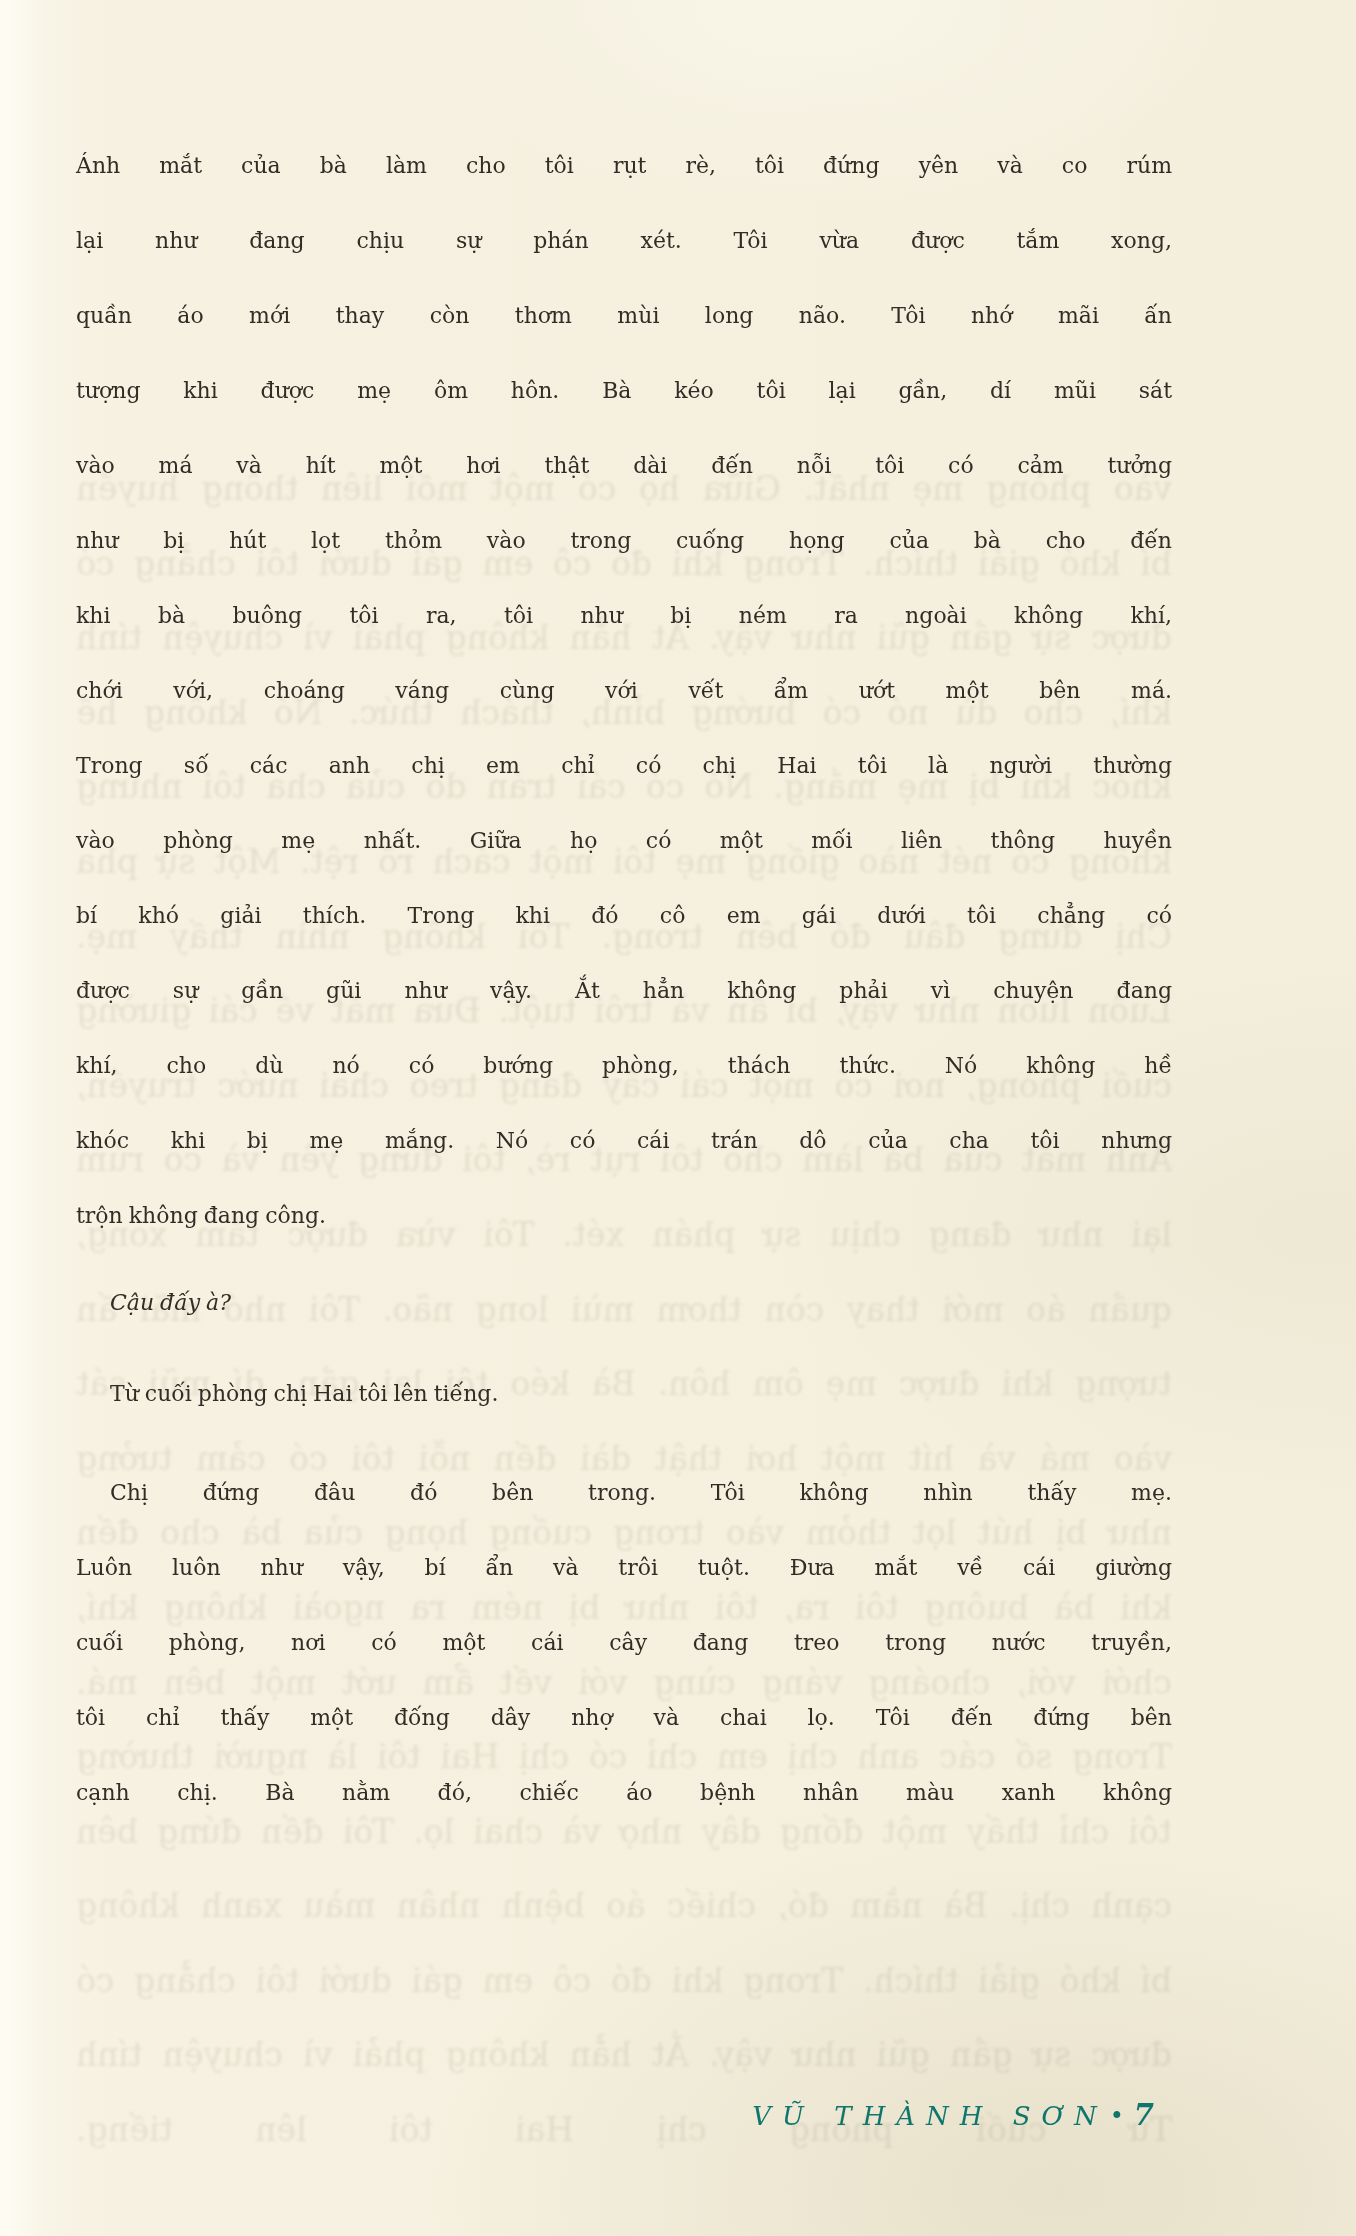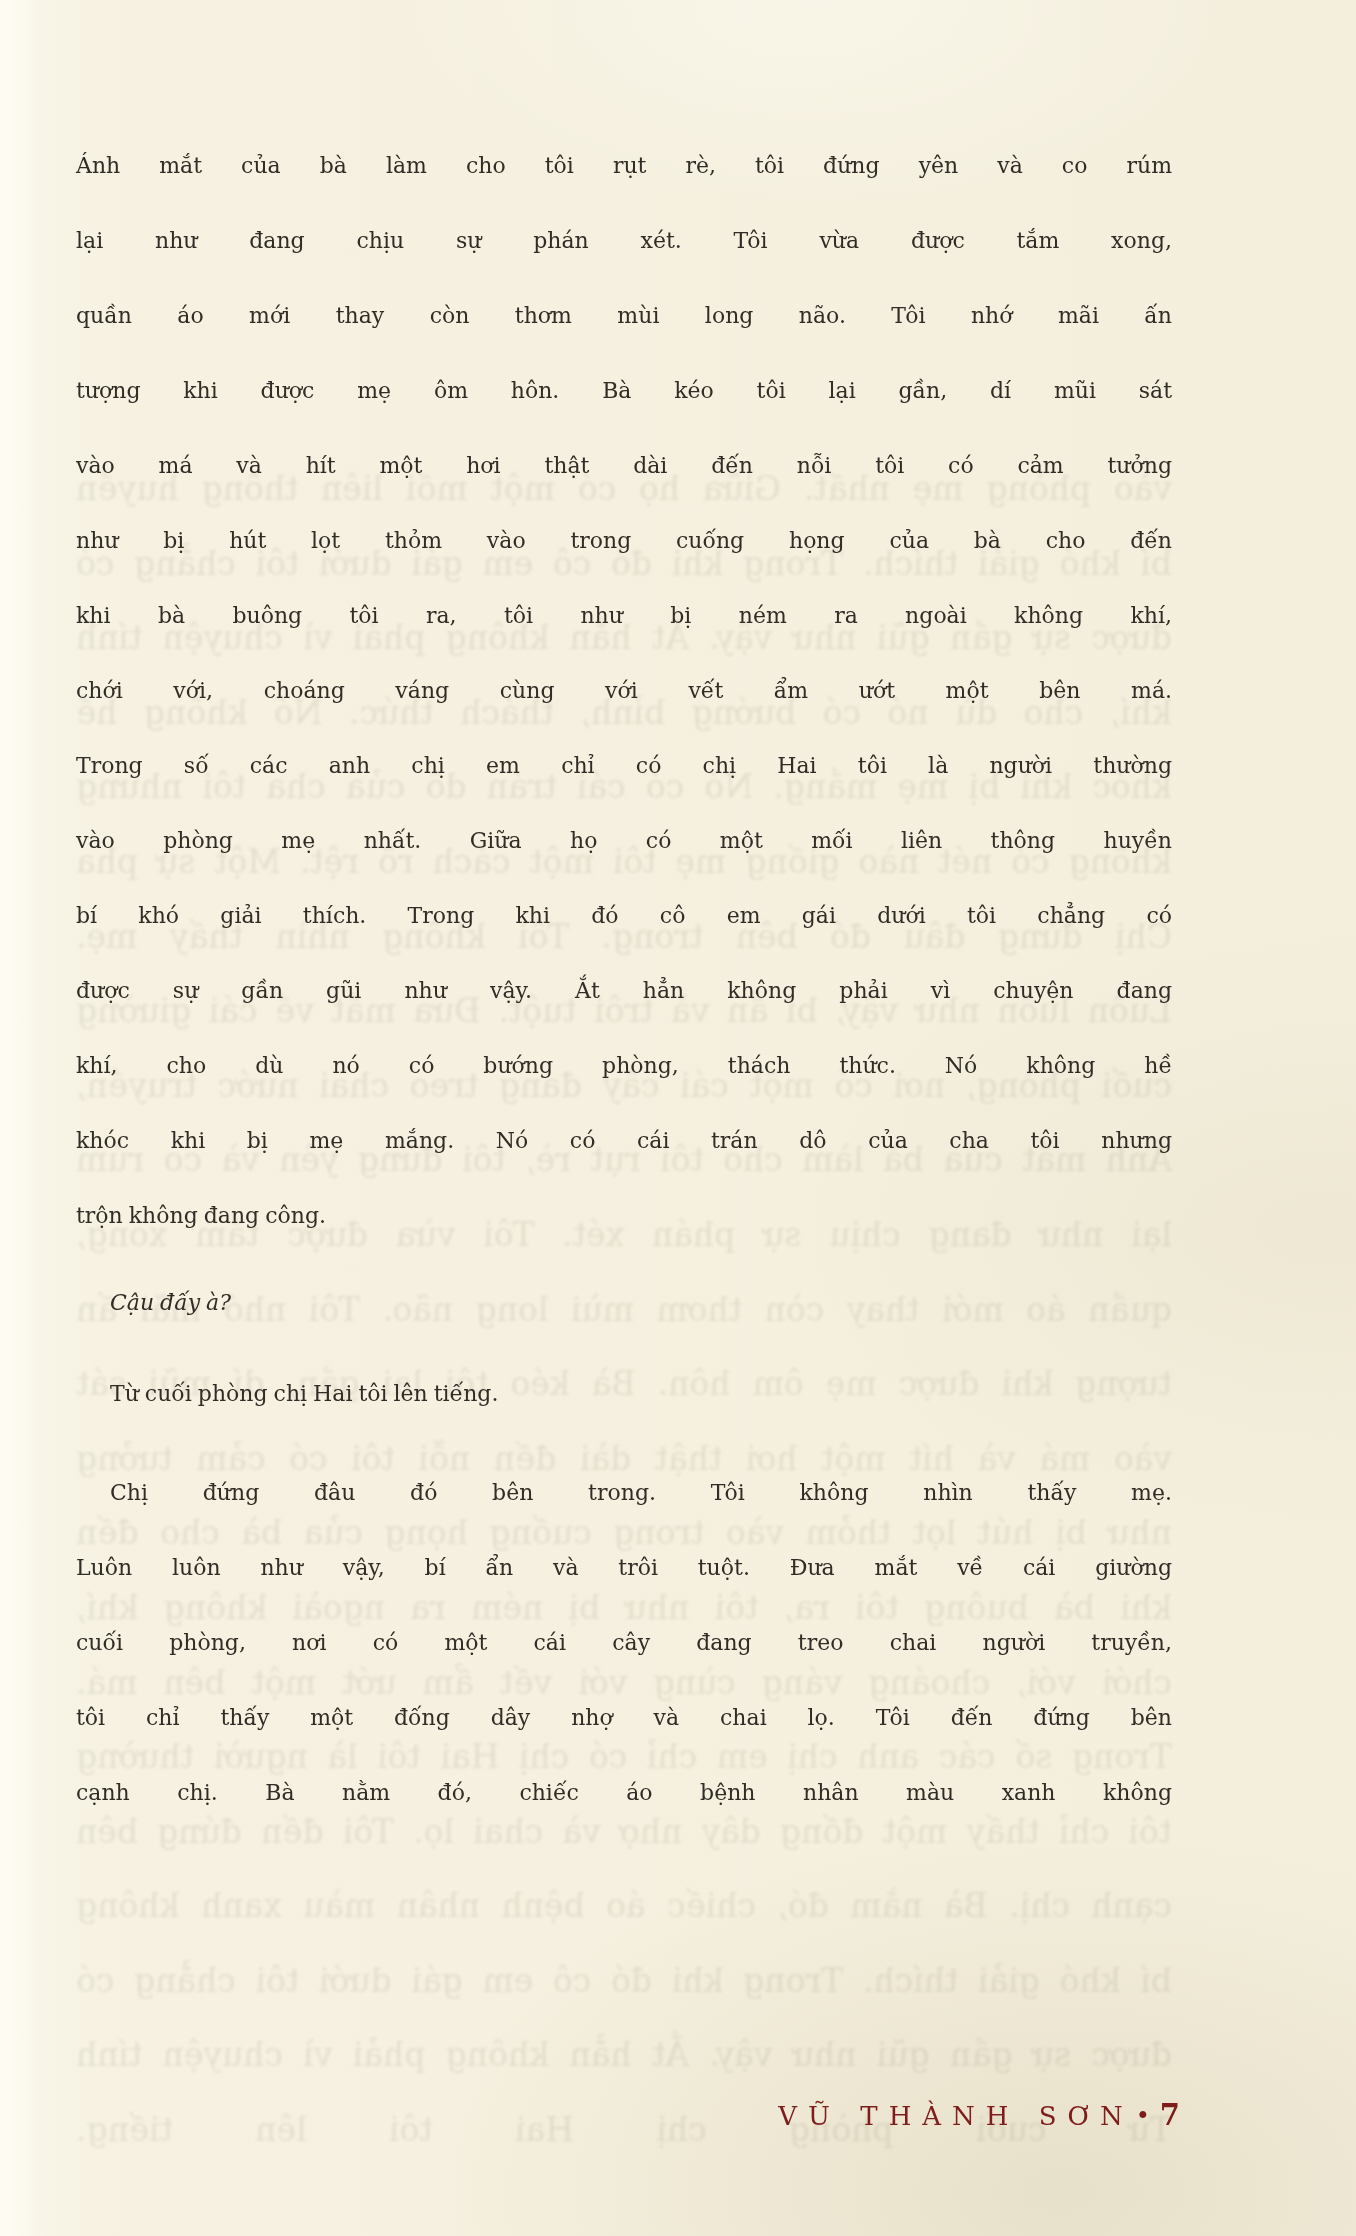--- a/index.html
+++ b/index.html
@@ -49,25 +49,26 @@
   .italic { font-style: italic; }
   .gap-a { margin-top: 12px; }
   .gap-b { margin-top: 16px; }
   .gap-c { margin-top: 36px; }
   .gap-d { margin-top: 24px; }
 
   
   .running-footer {
     position: absolute;
     top: 2098px;
-    right: 176px;
-    color: #7f1d1d;
+    right: 202px;
+    color: #0f766e;
     font-size: 26px;
     letter-spacing: 11px;
     white-space: nowrap;
+    font-style: italic;
   }
   .running-footer .dot {
     letter-spacing: 0;
     font-size: 24px;
     margin: 0 10px 0 2px;
     vertical-align: 1px;
   }
   .running-footer .pagenum {
     font-weight: bold;
     letter-spacing: 0;
@@ -130,21 +131,21 @@
     </div>
 
     <div class="par gap-b">
       <div class="line last ind">Từ cuối phòng chị Hai tôi lên tiếng.</div>
     </div>
 
 
     <div class="par gap-d">
       <div class="line ind">Chị đứng đâu đó bên trong. Tôi không nhìn thấy mẹ.</div>
       <div class="line">Luôn luôn như vậy, bí ẩn và trôi tuột. Đưa mắt về cái giường</div>
-      <div class="line">cuối phòng, nơi có một cái cây đang treo chai người truyền,</div>
+      <div class="line">cuối phòng, nơi có một cái cây đang treo trong nước truyền,</div>
       <div class="line">tôi chỉ thấy một đống dây nhợ và chai lọ. Tôi đến đứng bên</div>
       <div class="line">cạnh chị. Bà nằm đó, chiếc áo bệnh nhân màu xanh không</div>
     </div>
 
   </main>
 
   <footer class="running-footer">
     <span>VŨ THÀNH SƠN</span><span class="dot">•</span><span class="pagenum">7</span>
   </footer>
 

